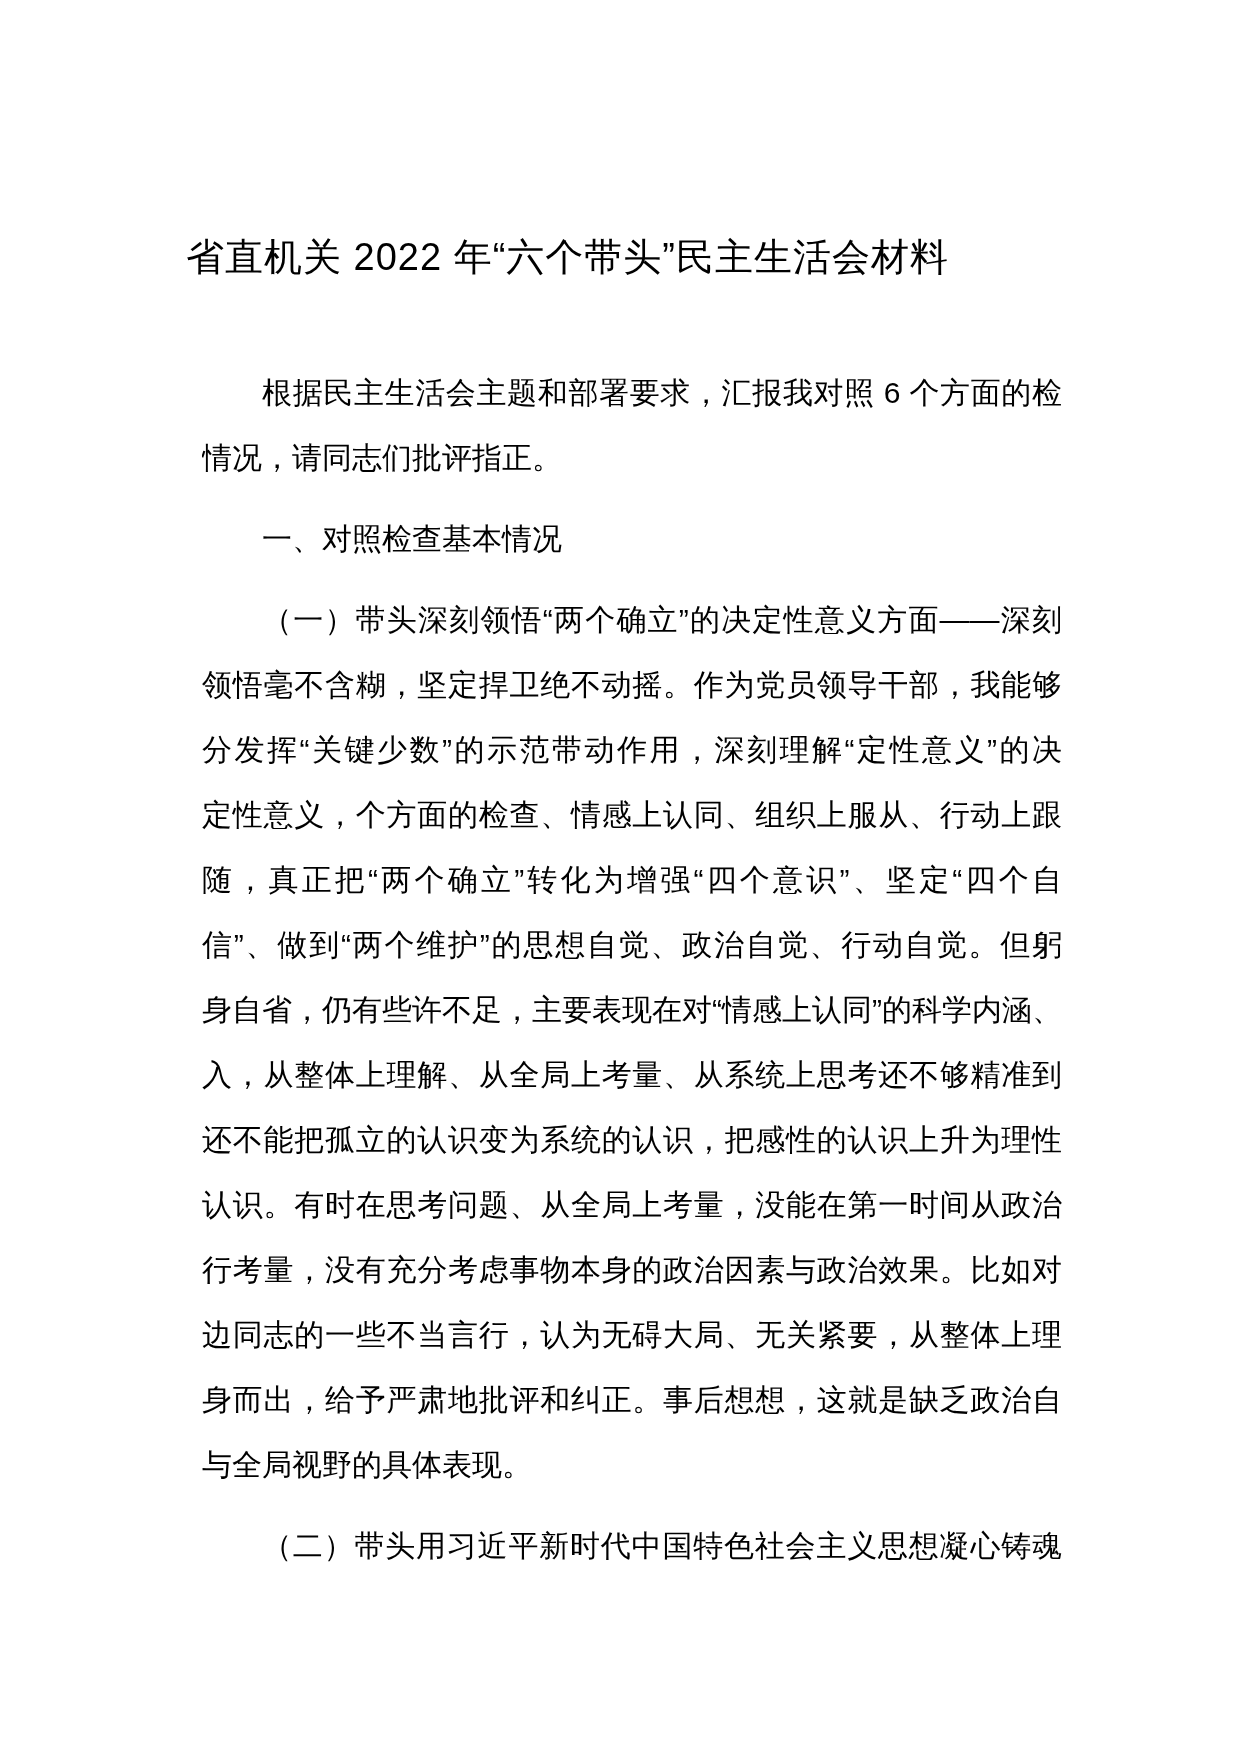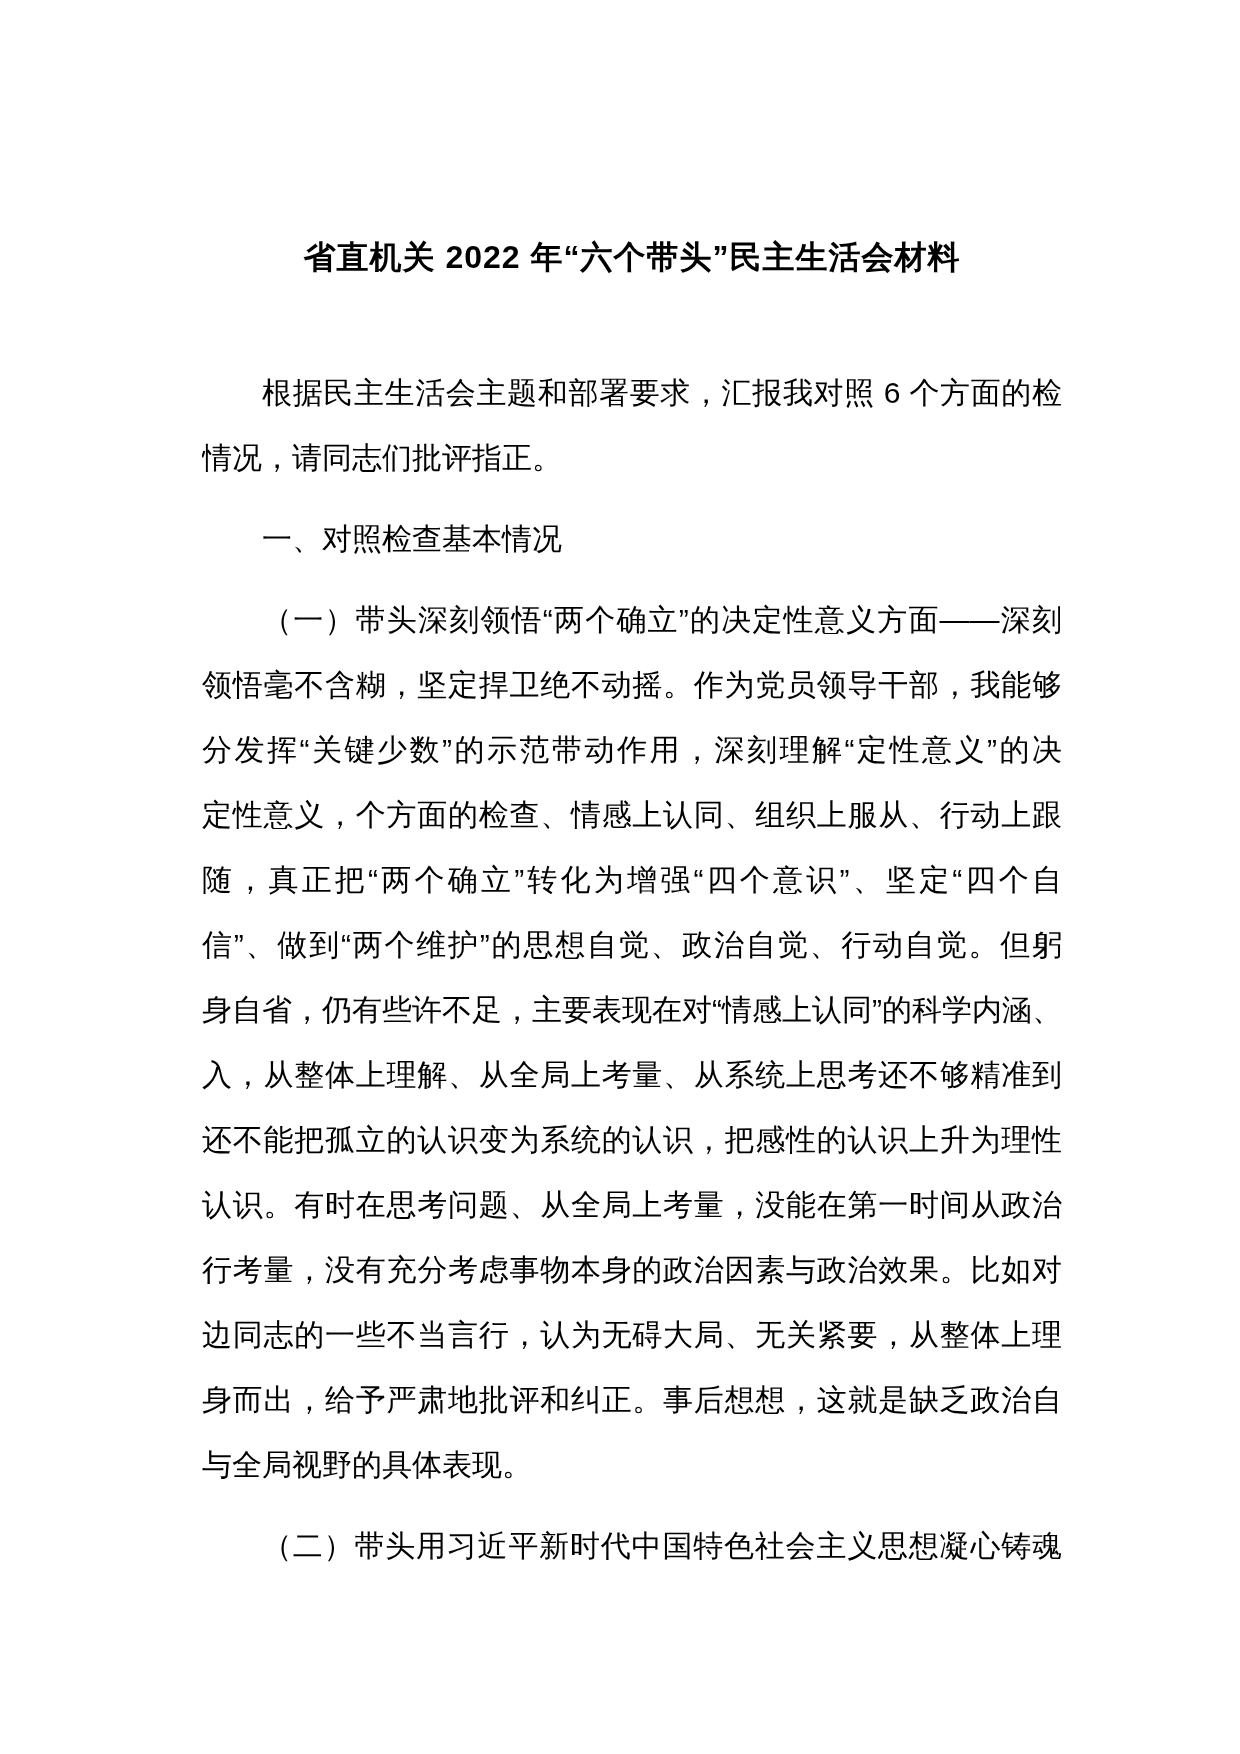--- a/index.html
+++ b/index.html
@@ -12,24 +12,23 @@
     width: 1240px;
     height: 1754px;
     background: #ffffff;
     box-sizing: border-box;
     padding: 225px 162px 0 186px;
     color: #000000;
     font-family: "Liberation Sans", "DejaVu Sans", sans-serif;
     overflow: hidden;
   }
   .doc-title {
-    font-size: 32px;
-    font-weight: bold;
+    font-size: 38px;
+    font-weight: normal;
     line-height: 65px;
-    text-align: center;
     margin: 0 0 70px 0;
     letter-spacing: 1px;
     white-space: nowrap;
   }
   .paragraph {
     margin: 16px;
   }
   .line {
     font-size: 30px;
     line-height: 65px;

